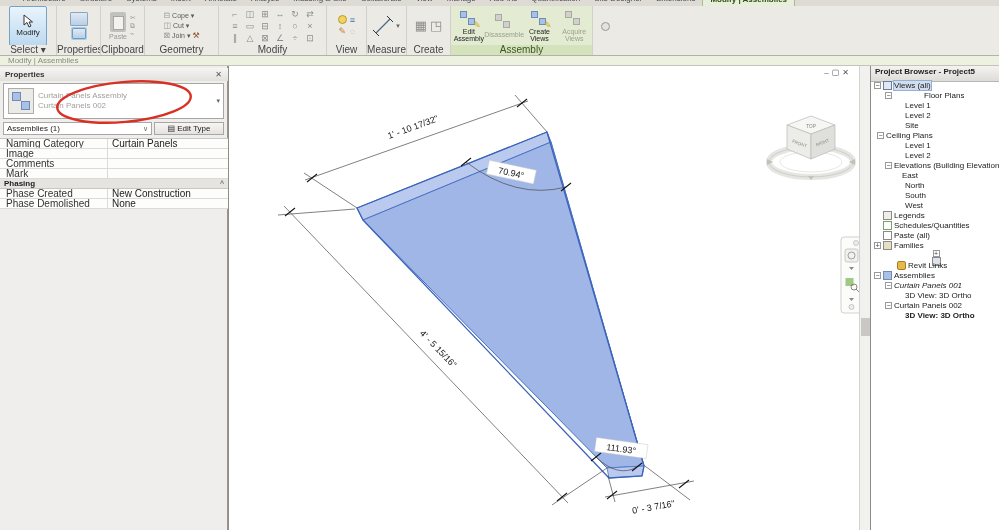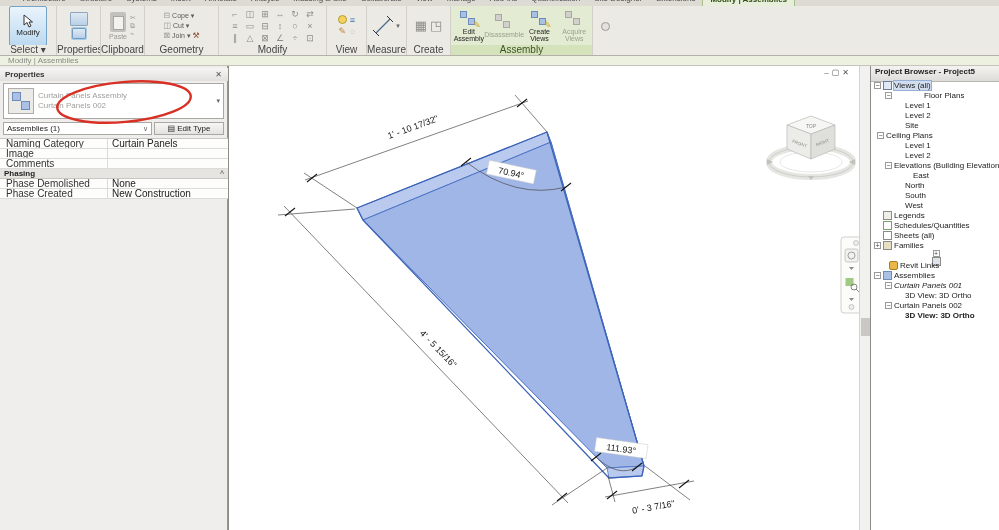--- a/index.html
+++ b/index.html
@@ -316,31 +316,35 @@
         <span class="pv">Curtain Panels</span>
       </div>
       <div class="prow">
         <span class="pl">Image</span>
         <span class="pv"></span>
       </div>
       <div class="prow">
         <span class="pl">Comments</span>
         <span class="pv"></span>
       </div>
+      <div class="prow">
+        <span class="pl">Mark</span>
+        <span class="pv"></span>
+      </div>
       <div class="sec-hdr">
         <span>Phasing</span>
         <span class="pin">^</span>
       </div>
       <div class="prow">
+        <span class="pl">Phase Created</span>
+        <span class="pv">New Construction</span>
+      </div>
+      <div class="prow">
         <span class="pl">Phase Demolished</span>
         <span class="pv">None</span>
-      </div>
-      <div class="prow">
-        <span class="pl">Phase Created</span>
-        <span class="pv">New Construction</span>
       </div>
     </div>
 </div>
 
 <div id="viewport" class="abs">
   <svg width="640" height="464" viewBox="0 0 640 464" class="abs" style="left:0;top:0">
 
     <g>
       <polygon points="128,142 318,66 322,76 134,154" fill="#b9caee" stroke="#4a71c4" stroke-width="0.8"></polygon>
       <polygon points="318,66 322,76 415,400" fill="#b9caee" stroke="#4a71c4" stroke-width="0.8"></polygon>
@@ -458,21 +462,21 @@
         <span class="tlabel">Level 1</span>
       </div>
       <div class="trow" style="padding-left: 25px;">
         <span class="texp none"></span>
         <span class="tlabel">Level 2</span>
       </div>
       <div class="trow" style="padding-left: 14px;">
         <span class="texp">−</span>
         <span class="tlabel">Elevations (Building Elevation)</span>
       </div>
-      <div class="trow" style="padding-left: 33px; text-align: right;">
+      <div class="trow" style="padding-left: 22px; text-align: right;">
         <span class="texp none"></span>
         <span class="tlabel">East</span>
       </div>
       <div class="trow" style="padding-left: 25px;">
         <span class="texp none"></span>
         <span class="tlabel">North</span>
       </div>
       <div class="trow" style="padding-left: 25px;">
         <span class="texp none"></span>
         <span class="tlabel">South</span>
@@ -487,33 +491,33 @@
         <span class="tlabel">Legends</span>
       </div>
       <div class="trow" style="padding-left: 3px;">
         <span class="texp none"></span>
         <span class="tico schedule"></span>
         <span class="tlabel">Schedules/Quantities</span>
       </div>
       <div class="trow" style="padding-left: 3px;">
         <span class="texp none"></span>
         <span class="tico sheet"></span>
-        <span class="tlabel">Sheets (all)</span>
+        <span class="tlabel">Paste (all)</span>
       </div>
       <div class="trow" style="padding-left: 3px;">
         <span class="texp">+</span>
         <span class="tico family"></span>
         <span class="tlabel">Families</span>
       </div>
       <div class="trow" style="padding-left: 3px; flex-direction: column;">
         <span class="texp">+</span>
         <span class="tico group"></span>
         <span class="tlabel">Groups</span>
       </div>
-      <div class="trow" style="padding-left: 9px;">
+      <div class="trow" style="padding-left: 17px;">
         <span class="texp none"></span>
         <span class="tico link"></span>
         <span class="tlabel">Revit Links</span>
       </div>
       <div class="trow" style="padding-left: 3px;">
         <span class="texp">−</span>
         <span class="tico assembly"></span>
         <span class="tlabel">Assemblies</span>
       </div>
       <div class="trow" style="padding-left: 14px; font-style: italic;">

